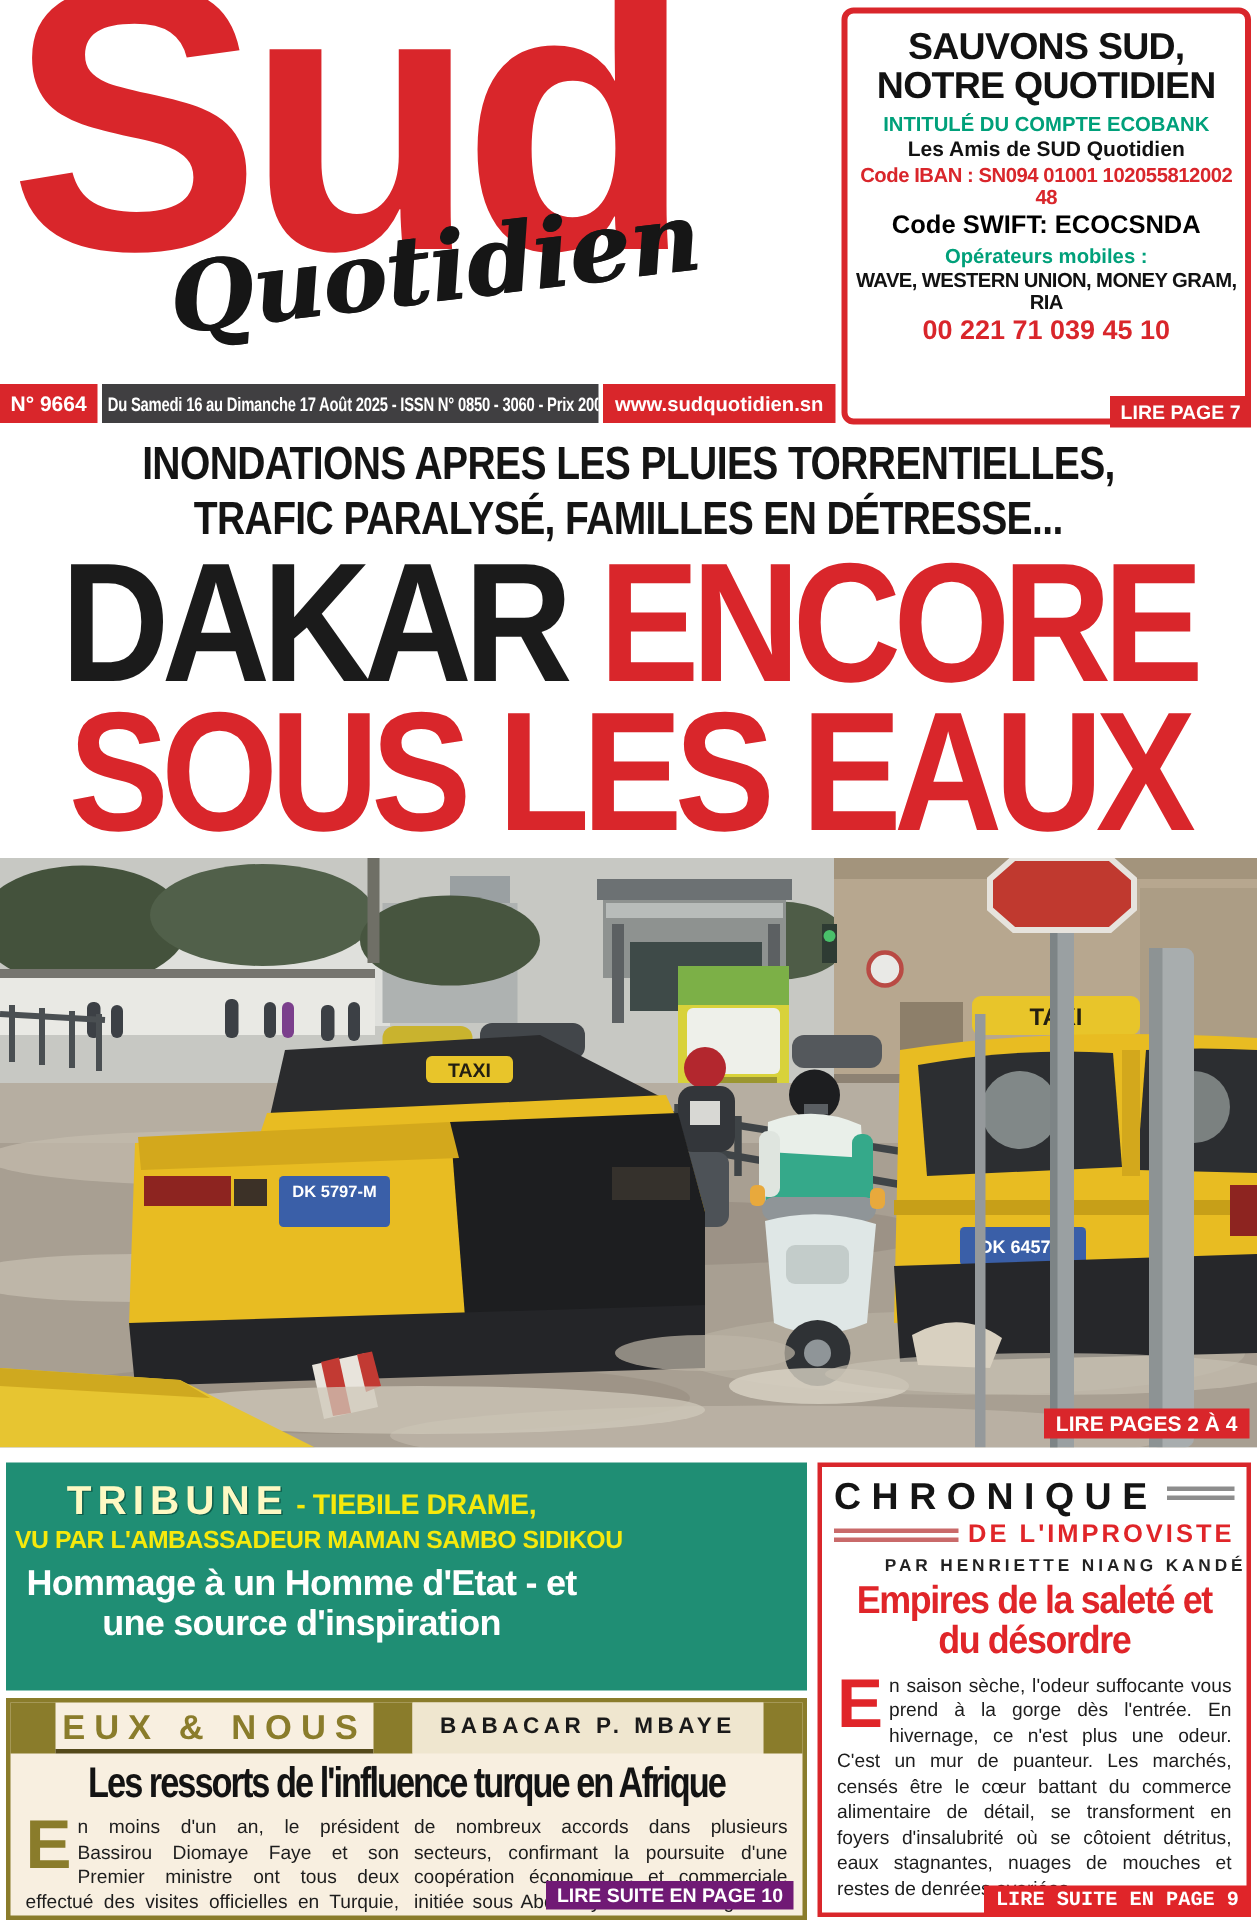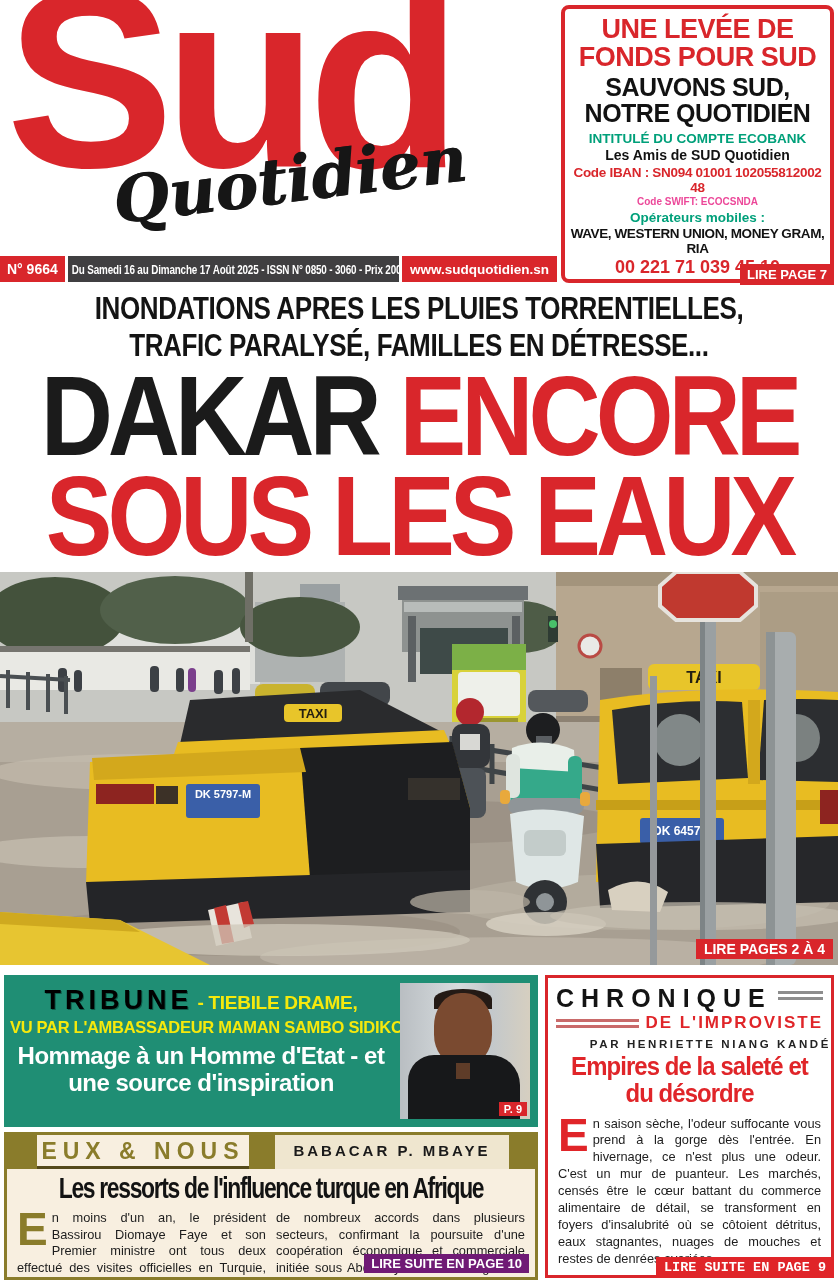--- a/index.html
+++ b/index.html
@@ -11,21 +11,21 @@
   #logo-wrap { position:absolute; left:0; top:0; width:556px; height:252px; overflow:hidden; }
   #logo-main { position:absolute; left:6px; top:-52px; font-size:252px; font-weight:900; color:#d9262b; letter-spacing:-10px; line-height:1.05; }
   #logo-script { position:absolute; left:112px; top:142px; font-family:"DejaVu Serif", serif; font-style:italic; font-weight:bold; font-size:64px; color:#161616; transform:rotate(-7deg); text-shadow:1px 0 0 #161616; white-space:nowrap; }
 
   #fund-box { position:absolute; left:561px; top:5px; width:273px; height:278px; border:4px solid #d9262b; border-radius:8px; background:#fff; text-align:center; padding-top:6px; }
   .fund-title { color:#d9262b; font-size:27px; font-weight:900; line-height:1.04; letter-spacing:-0.5px; }
   .fund-sub { color:#121212; font-size:25px; font-weight:900; line-height:1.04; letter-spacing:-0.5px; margin-top:3px; }
   .fund-acct-label { color:#00a07a; font-size:13.5px; font-weight:bold; margin-top:5px; }
   .fund-acct-name { color:#121212; font-size:14px; font-weight:bold; margin-top:1px; }
   .fund-iban { color:#d9262b; font-size:13.5px; font-weight:bold; margin-top:2px; letter-spacing:-0.3px; }
-  .fund-swift { color:#ec4899; font-size:10px; font-weight:bold; margin-top:1px; }
+  .fund-swift { color:#000000; font-size:17px; font-weight:bold; margin-top:1px; }
   .fund-mob-label { color:#00a07a; font-size:13.5px; font-weight:bold; margin-top:3px; }
   .fund-operators { color:#121212; font-size:13.5px; font-weight:bold; letter-spacing:-0.4px; margin-top:1px; }
   .fund-phone { color:#d9262b; font-size:18px; font-weight:900; margin-top:1px; }
   #fund-badge { position:absolute; right:-4px; bottom:-6px; background:#d9262b; color:#fff; font-size:13px; font-weight:bold; padding:3px 7px; }
 
   
   #date-bar { position:absolute; left:0; top:256px; width:557px; height:26px; display:flex; align-items:stretch; }
   #issue-badge { background:#d9262b; color:#fff; font-size:14px; font-weight:bold; display:flex; align-items:center; padding:0 7px; white-space:nowrap; }
   #date-info { flex:1; background:#403f41; color:#fff; display:flex; align-items:center; overflow:hidden; margin-left:3px; }
   #date-info .squeeze { display:inline-block; white-space:nowrap; font-size:13px; font-weight:bold; transform:scaleX(0.76); transform-origin:0 50%; padding-left:5px; letter-spacing:-0.2px; }
@@ -39,21 +39,21 @@
   .hl-red { color:#d9262b; }
 
   
   #photo { position:absolute; left:0; top:572px; width:838px; height:393px; overflow:hidden; background:#c7c8c3; }
   #photo svg { display:block; }
   #photo-badge { position:absolute; right:5px; bottom:6px; background:#d9262b; color:#fff; font-size:14px; font-weight:bold; padding:2px 8px; }
 
   
   #tribune { position:absolute; left:4px; top:975px; width:534px; height:152px; background:#1f8e74; }
   #tribune-text { position:absolute; left:6px; top:10px; width:382px; text-align:center; }
-  .trib-label { font-size:27px; font-weight:900; color:#000000; letter-spacing:4px; text-shadow:1px 1px 0 #0e5c4a; }
+  .trib-label { font-size:27px; font-weight:900; color:#fef9c3; letter-spacing:4px; text-shadow:1px 1px 0 #0e5c4a; }
   .trib-kick { font-size:19px; font-weight:800; color:#f6e90c; letter-spacing:-0.3px; }
   .trib-kick2 { font-size:16.5px; font-weight:800; color:#f6e90c; margin-top:2px; letter-spacing:-0.3px; white-space:nowrap; }
   .trib-title { font-size:24px; font-weight:800; color:#ffffff; line-height:1.12; margin-top:6px; letter-spacing:-0.5px; }
   #tribune-photo { position:absolute; right:8px; top:8px; width:130px; height:136px; background:linear-gradient(90deg,#b9bec2 0%,#cdd2d5 30%,#d8dcdd 45%,#c3c8cb 70%,#d6cfc0 100%); overflow:hidden; }
   .man-head { position:absolute; left:34px; top:10px; width:58px; height:72px; background:#7a4a30; border-radius:46% 46% 42% 42%; }
   .man-hair { position:absolute; left:34px; top:6px; width:58px; height:20px; background:#241a15; border-radius:50% 50% 0 0; }
   .man-body { position:absolute; left:8px; top:72px; width:112px; height:64px; background:#17181a; border-radius:26px 30px 0 0; }
   .man-collar { position:absolute; left:56px; top:80px; width:14px; height:16px; background:#5e3c28; }
   #trib-page-badge { position:absolute; right:3px; bottom:3px; background:#d9262b; color:#fff; font-size:11px; font-weight:bold; padding:1px 5px; }
 
@@ -89,21 +89,20 @@
 <body>
 
 <div id="page">
 
   <div id="logo-wrap">
     <div id="logo-main">Sud</div>
     <div id="logo-script">Quotidien</div>
   </div>
 
   <div id="fund-box">
-    <div class="fund-title">UNE LEVÉE DE FONDS POUR SUD</div>
     <div class="fund-sub">SAUVONS SUD, NOTRE QUOTIDIEN</div>
     <div class="fund-acct-label">INTITULÉ DU COMPTE ECOBANK</div>
     <div class="fund-acct-name">Les Amis de SUD Quotidien</div>
     <div class="fund-iban">Code IBAN :  SN094 01001 102055812002 48</div>
     <div class="fund-swift">Code SWIFT: ECOCSNDA</div>
     <div class="fund-mob-label">Opérateurs mobiles :</div>
     <div class="fund-operators">WAVE, WESTERN UNION, MONEY GRAM, RIA</div>
     <div class="fund-phone">00 221 71 039 45 10</div>
     <div id="fund-badge">LIRE PAGE 7</div>
   </div>
@@ -307,27 +306,20 @@
     </svg>
     <div id="photo-badge">LIRE PAGES 2 À 4</div>
   </div>
 
   <div id="tribune">
     <div id="tribune-text">
       <div><span class="trib-label">TRIBUNE</span><span class="trib-kick"> - TIEBILE DRAME,</span></div>
       <div class="trib-kick2">VU PAR L'AMBASSADEUR MAMAN SAMBO SIDIKOU</div>
       <div class="trib-title">Hommage à un Homme d'Etat - et une source d'inspiration</div>
     </div>
-    <div id="tribune-photo">
-      <div class="man-hair"></div>
-      <div class="man-head"></div>
-      <div class="man-body"></div>
-      <div class="man-collar"></div>
-      <div id="trib-page-badge">P. 9</div>
-    </div>
   </div>
 
   <div id="euxnous">
     <div id="en-header">
       <div class="en-block"></div>
       <div id="en-section">EUX &amp; NOUS</div>
       <div class="en-block mid"></div>
       <div id="en-author">BABACAR P. MBAYE</div>
       <div class="en-block mid"></div>
     </div>

